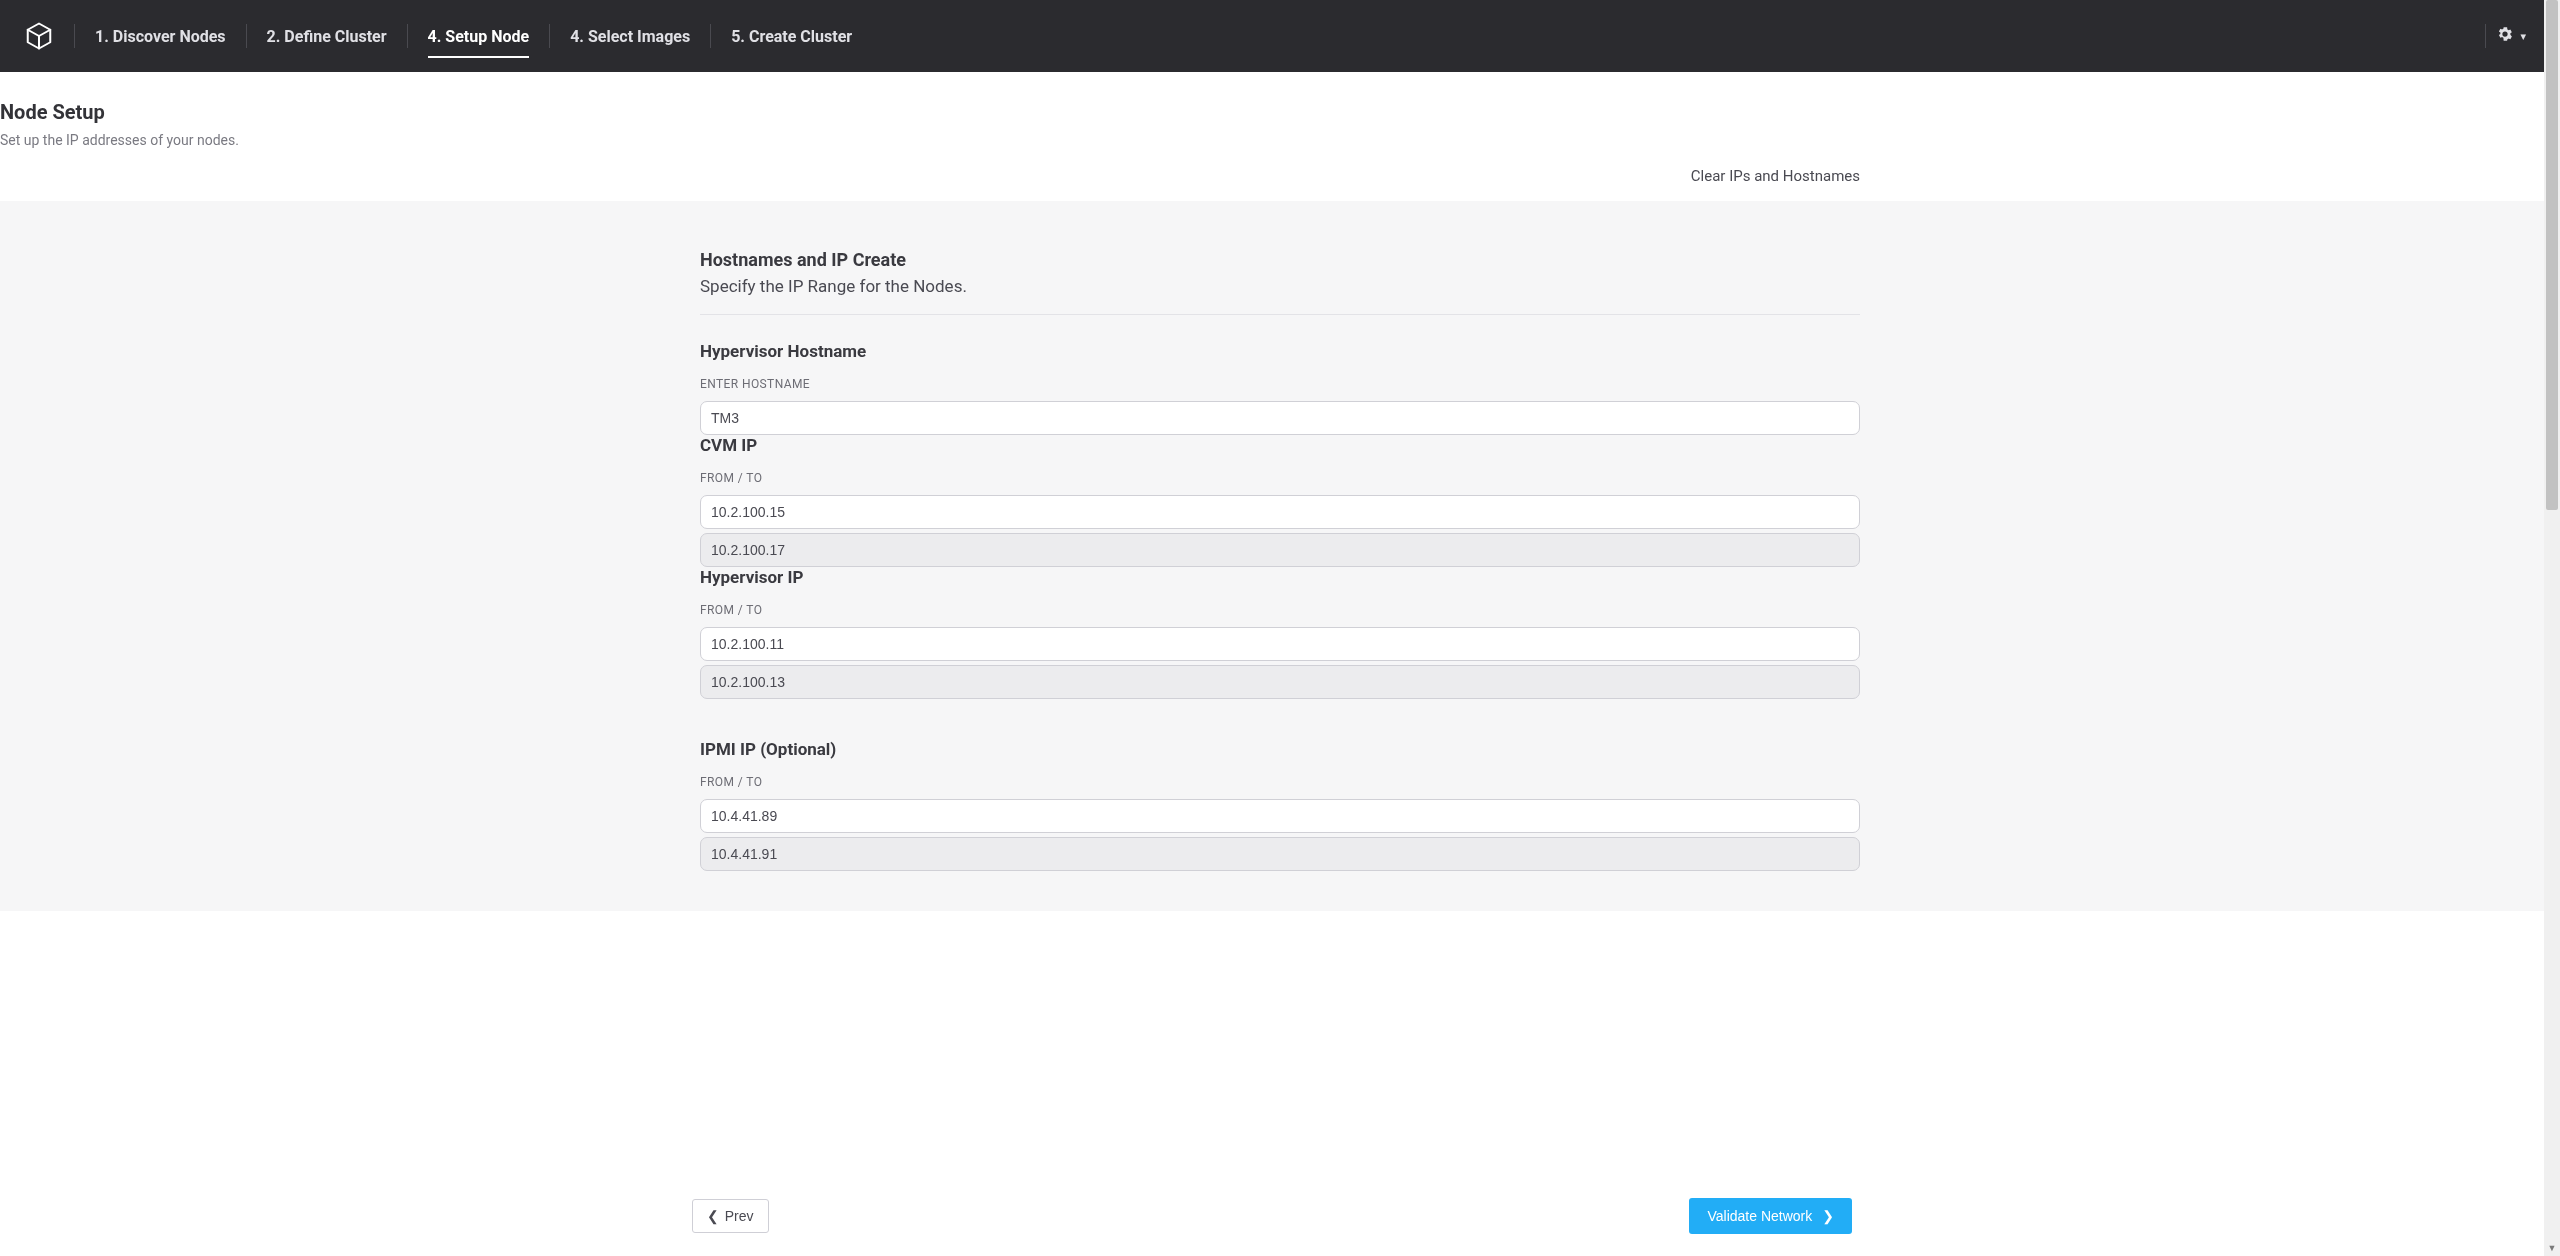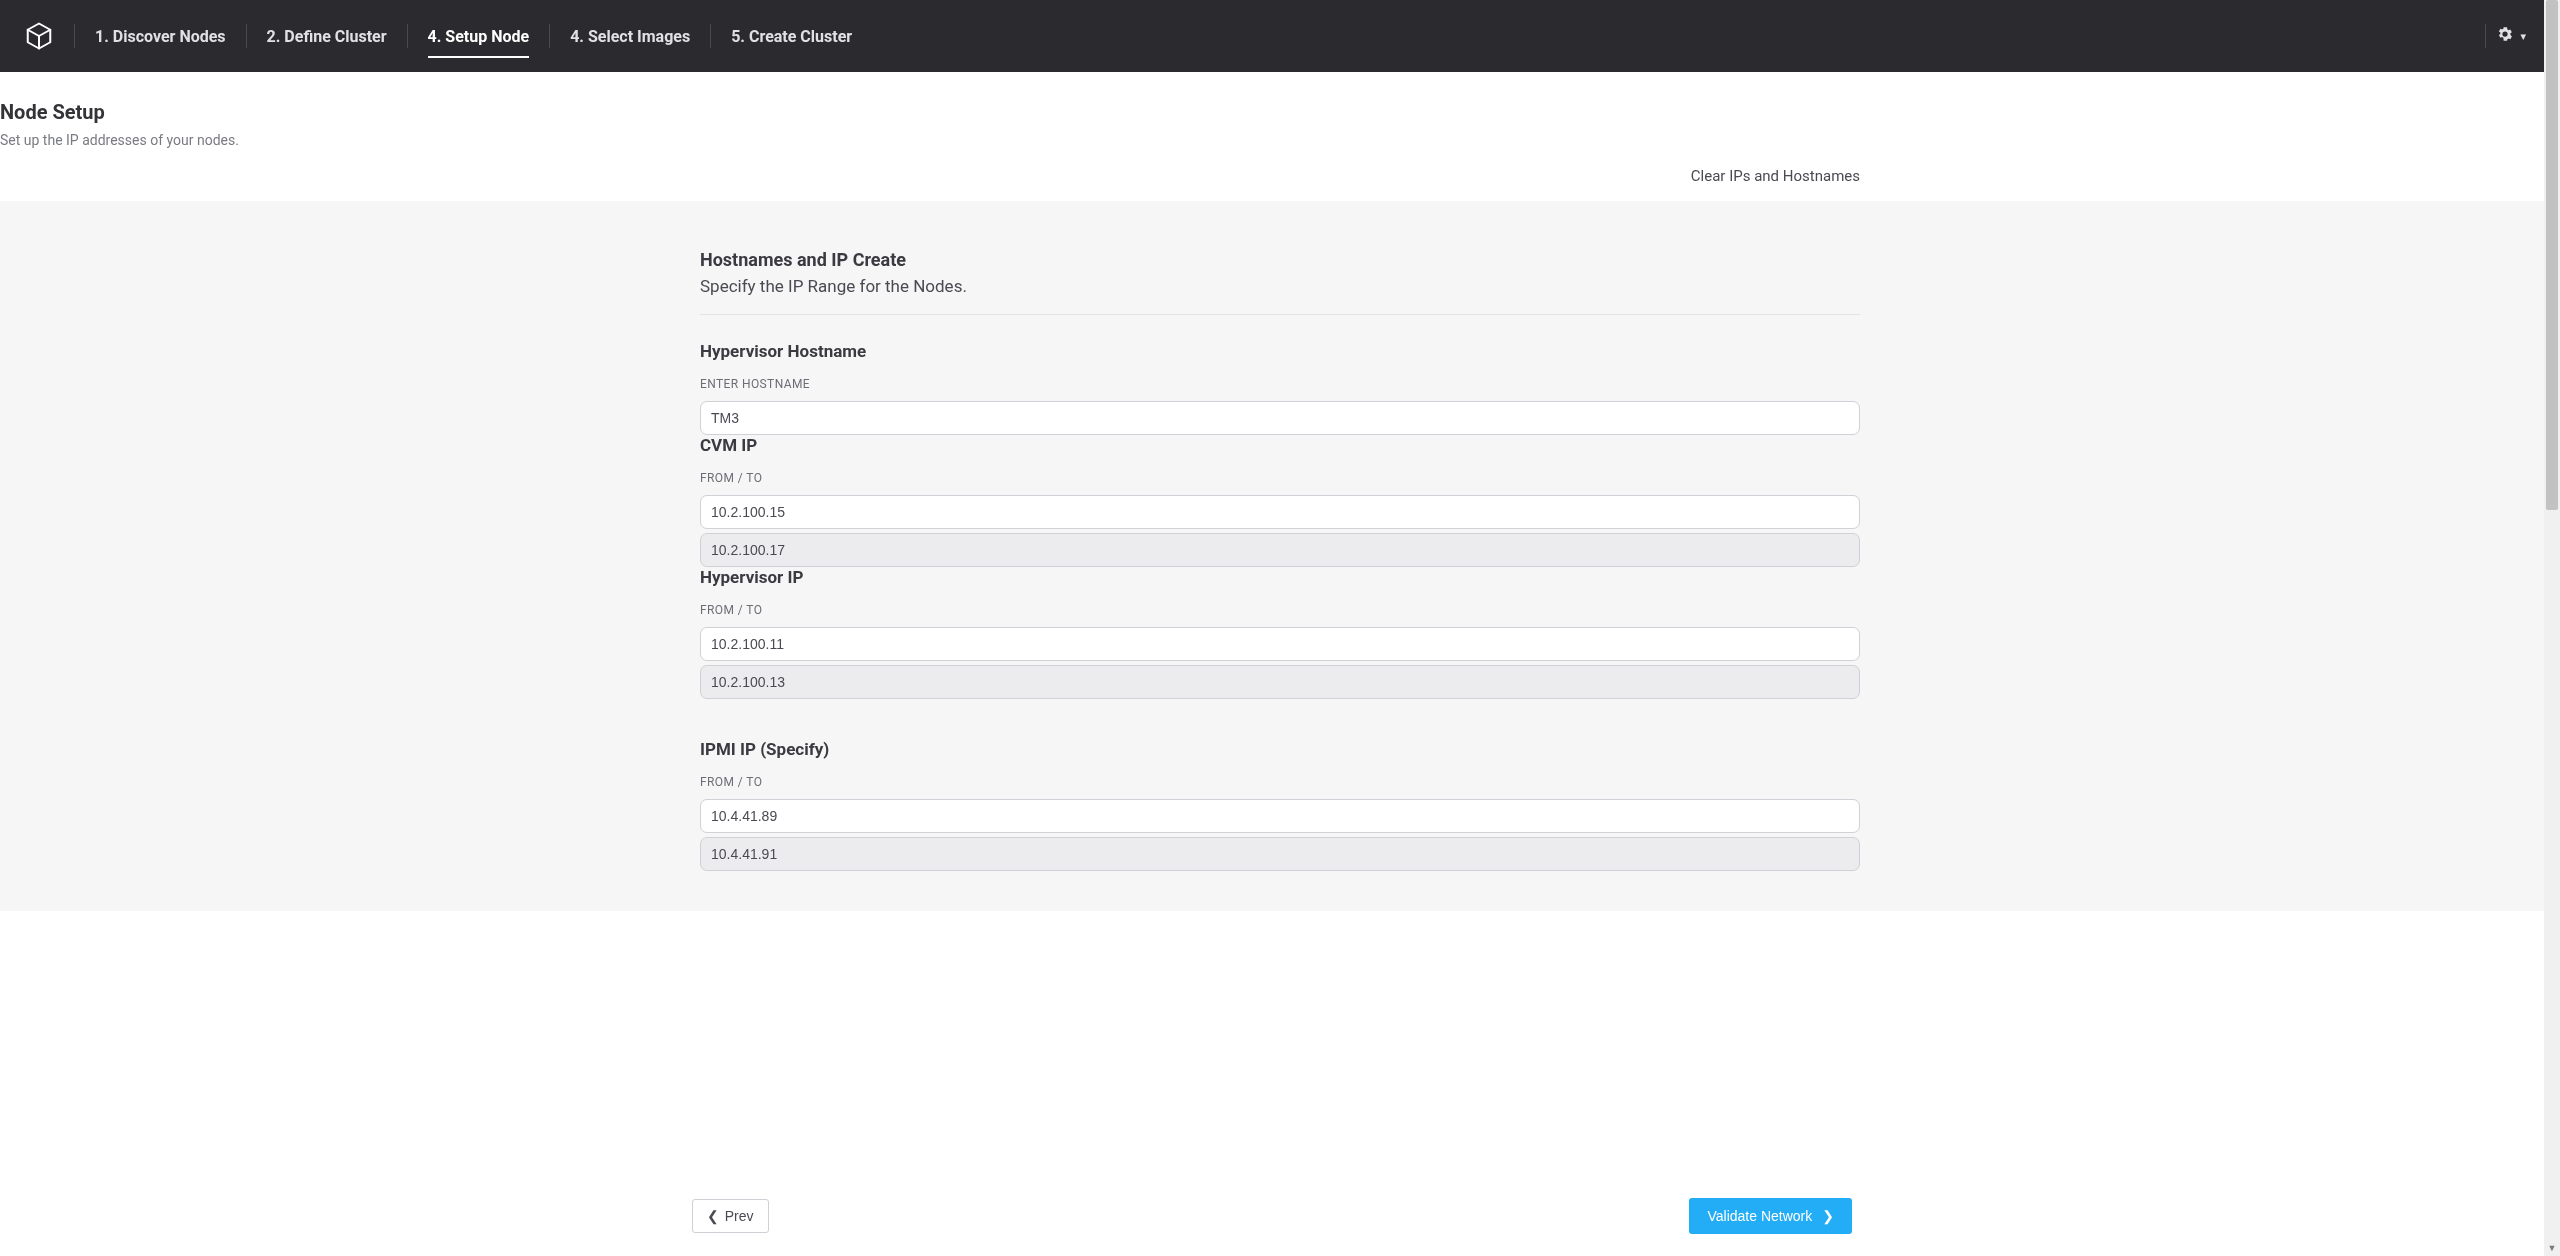--- a/index.html
+++ b/index.html
@@ -260,21 +260,21 @@
       <div>
         <div class="field-label">Hypervisor IP</div>
         <div class="sub-label">FROM / TO</div>
         <input class="input" value="10.2.100.11" style="">
         <input class="input grey" value="10.2.100.13" style="">
       </div>
     </div>
 
     <div class="row3" style="margin-top:40px;">
       <div>
-        <div class="field-label">IPMI IP (Specify)</div>
+        <div class="field-label">IPMI IP (Optional)</div>
         <div class="sub-label">FROM / TO</div>
         <input class="input" value="10.4.41.89" style="">
         <input class="input grey" value="10.4.41.91" style="">
       </div>
       <div></div>
       <div></div>
     </div>
 
   </div>
 </div>

